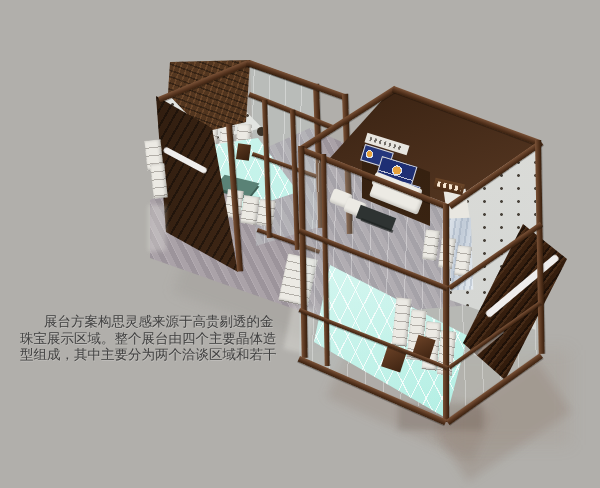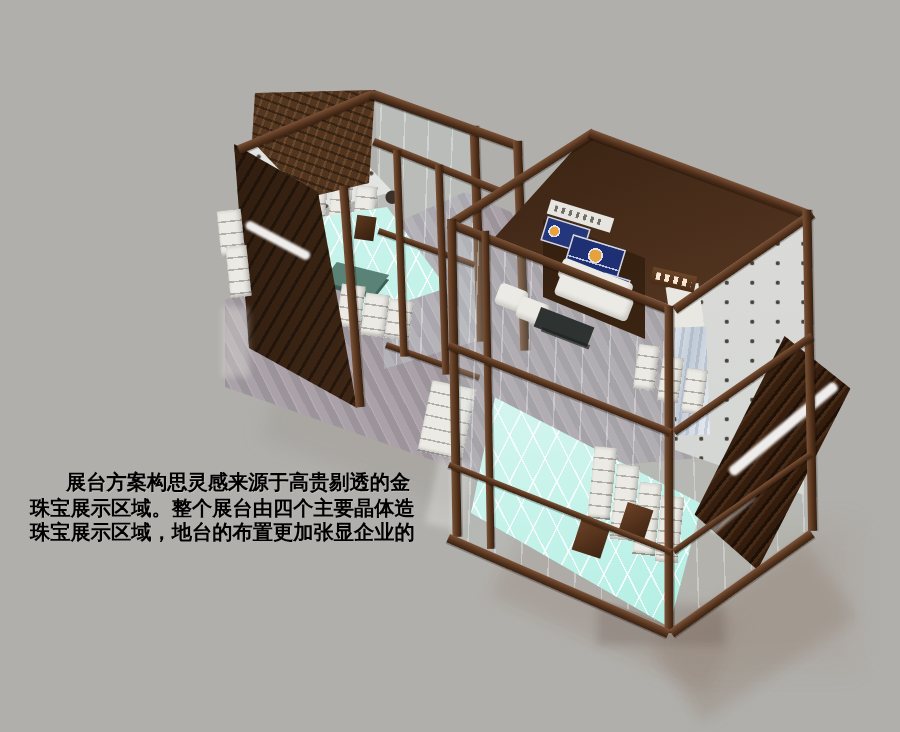--- a/index.html
+++ b/index.html
@@ -18,22 +18,22 @@
   .barv{position:absolute;transform-origin:0 0;width:6px;
        background:linear-gradient(90deg,#7a5237,#4c2d18 70%,#361f0e);
        box-shadow:1px 0 0 rgba(0,0,0,.2);}
   .cab{background:#eceae4;
        background-image:repeating-linear-gradient(180deg,transparent 0 7px,rgba(120,115,108,.5) 7px 8px);
        box-shadow:inset -2px 0 3px rgba(0,0,0,.18), inset 0 -2px 2px rgba(0,0,0,.12);}
   .white{background:#eceae4;box-shadow:inset -2px -2px 3px rgba(0,0,0,.15);}
   .streak{position:absolute;background:rgba(255,255,255,.92);border-radius:3px;filter:blur(.6px);transform-origin:0 50%;}
   .caption{
     position:absolute;left:20px;top:314px;width:268px;
-    font-weight:700;font-size:13.5px;line-height:16.6px;
-    color:#000000;letter-spacing:0px;
+    font-weight:400;font-size:13.5px;line-height:16.6px;
+    color:#404040;letter-spacing:0px;
     text-shadow:.5px .5px 0 rgba(255,255,255,.22);
   }
   .caption .ln{white-space:nowrap;}
   .caption .ln.first{padding-left:24px;}
 </style>
 </head>
 <body>
 
 <div id="canvas">
   <div style="position:absolute;inset:0;">
@@ -192,15 +192,15 @@
     <div class="bar" style="left:446px;top:420px;width:115px;transform:rotate(-35.5deg);"></div>
 
     <div class="box" style="left:434px;top:181px;width:30px;height:11px;transform:rotate(13deg);background:linear-gradient(180deg,#6b4629,#4a2b15);">
       <div class="box" style="left:3px;top:3px;width:24px;height:5px;background:repeating-linear-gradient(90deg,rgba(255,240,220,.95) 0 3px,transparent 3px 6px);"></div>
     </div>
   </div>
 
   <div class="caption">
     <div class="ln first">展台方案构思灵感来源于高贵剔透的金</div>
     <div class="ln">珠宝展示区域。整个展台由四个主要晶体造</div>
-    <div class="ln">珠宝展示区域，地台的布置更加张显企业的</div>
+    <div class="ln">型组成，其中主要分为两个洽谈区域和若干</div>
   </div>
 </div>
 
 </body></html>

